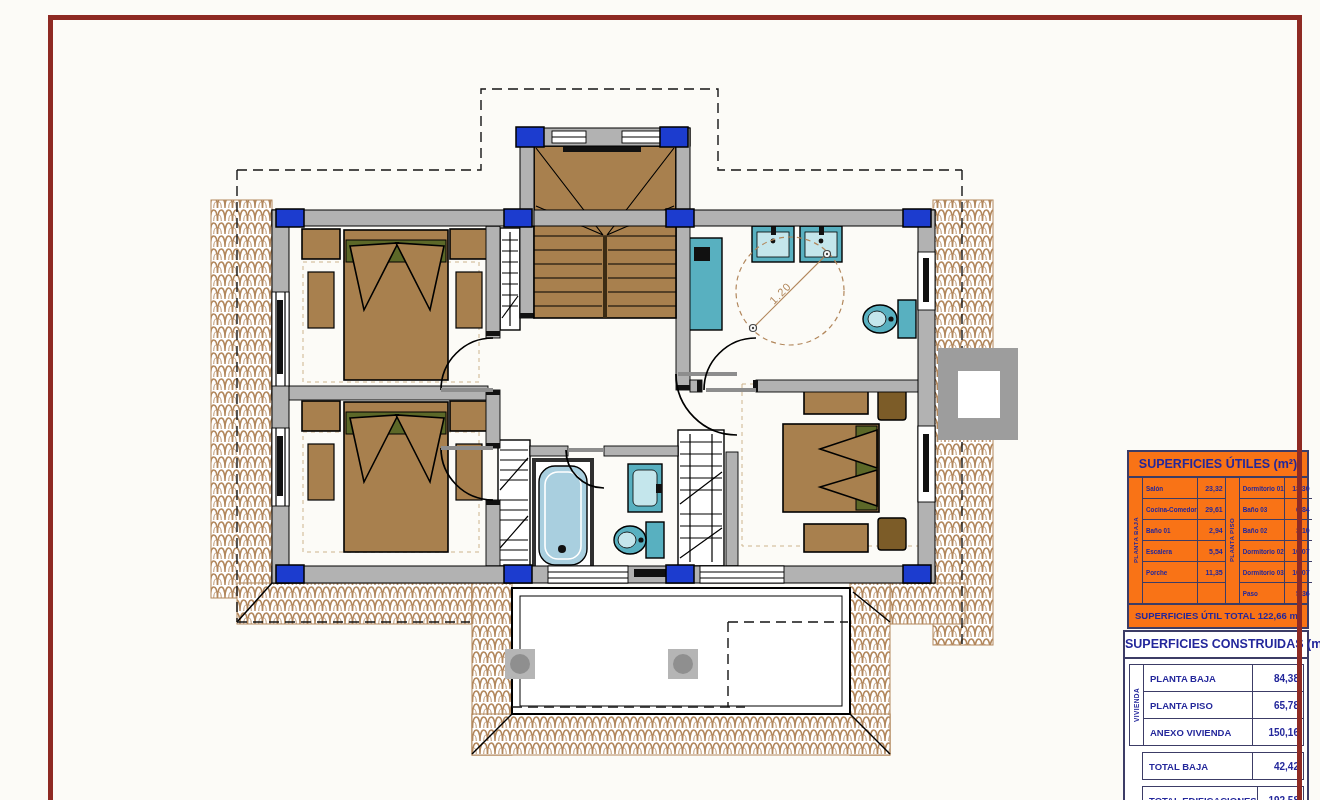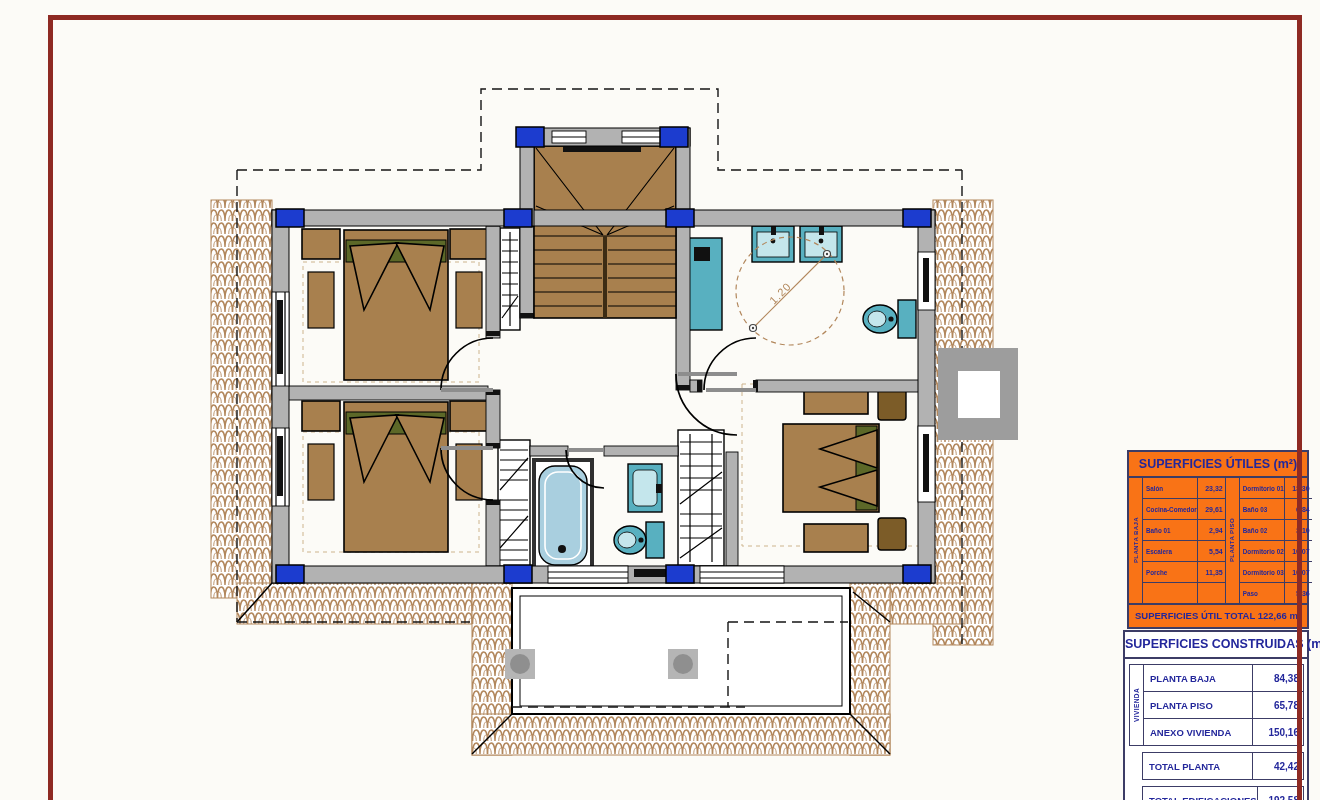--- a/index.html
+++ b/index.html
@@ -412,21 +412,21 @@
             <span class="t2-name">PLANTA PISO</span>
             <span class="t2-val">65,78</span>
           </div>
           <div class="t2-row">
             <span class="t2-name">ANEXO VIVIENDA</span>
             <span class="t2-val">150,16</span>
           </div>
         </div>
       </div>
       <div class="t2-solo">
-        <span class="t2-name">TOTAL PLANTA</span>
+        <span class="t2-name">TOTAL BAJA</span>
         <span class="t2-val">42,42</span>
       </div>
       <div class="t2-solo">
         <span class="t2-name">TOTAL EDIFICACIONES</span>
         <span class="t2-val">192,58</span>
       </div>
     </div>
 </div>
 
 </body></html>

